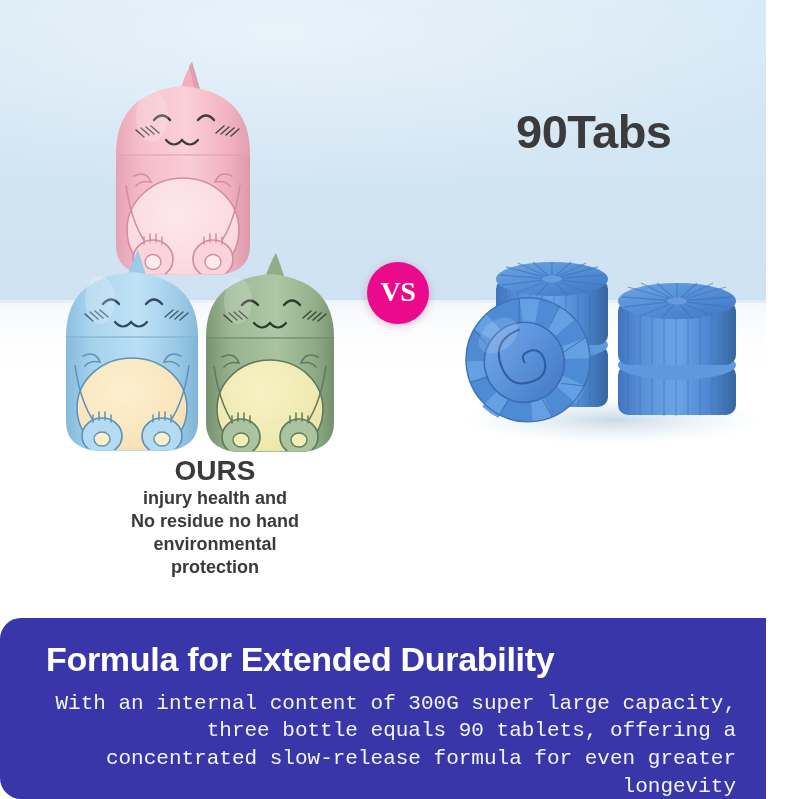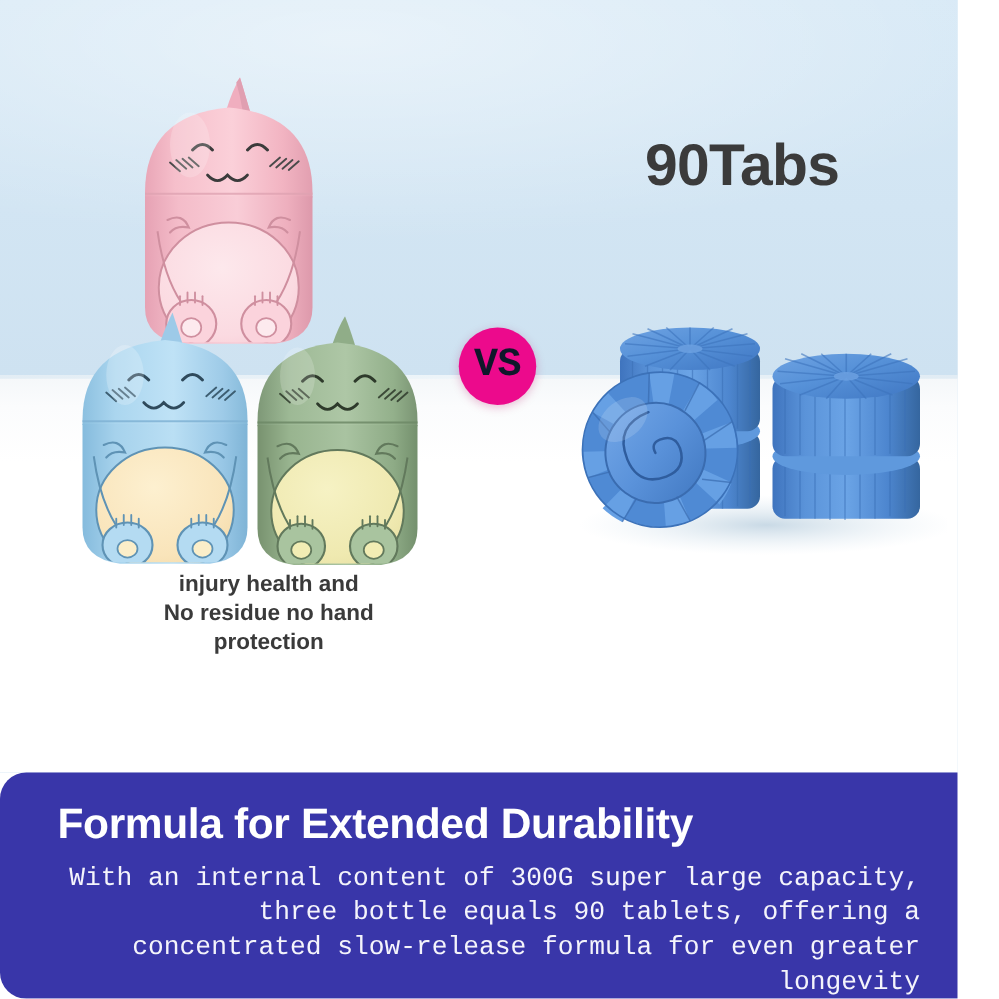--- a/index.html
+++ b/index.html
@@ -71,24 +71,24 @@
     top: 262px;
     width: 62px;
     height: 62px;
     border-radius: 50%;
     display: flex;
     align-items: center;
     justify-content: center;
     box-shadow: 0 2px 8px rgba(180,0,90,.25);
   }
   .vs-badge span {
-    color: #0f172a;
-    font-family: Liberation Mono, monospace;
+    color: #ffffff;
+    font-family: Liberation Serif, serif;
     font-weight: bold;
-    font-size: 32px;
+    font-size: 28px;
     letter-spacing: -0.5px;
     line-height: 1;
     transform: translateY(-1px);
   }
 
   
   .tablets { position: absolute; left: 438px; top: 215px; }
   .tablets svg { display:block; }
 
   
@@ -560,22 +560,24 @@
               <path d="M24 42 L13 25"></path>
           </g>
 
           <ellipse cx="36" cy="34" rx="22" ry="15" fill="#ffffff" opacity=".14" transform="rotate(-30 36 34)"></ellipse>
         </g>
 
       </svg>
     </div>
 
     <div class="caption caption-ours">
+      <div class="cap-title">OURS</div>
       <div class="cap-line">injury health and</div>
       <div class="cap-line">No residue no hand</div>
+      <div class="cap-line">environmental</div>
       <div class="cap-line">protection</div>
     </div>
 
 
   </div>
 
   <div class="banner">
     <h1 class="banner-title">Formula for Extended Durability</h1>
     <p class="banner-body">With an internal content of 300G super large capacity, three bottle equals 90 tablets, offering a concentrated slow-release formula for even greater longevity</p>
   </div>

